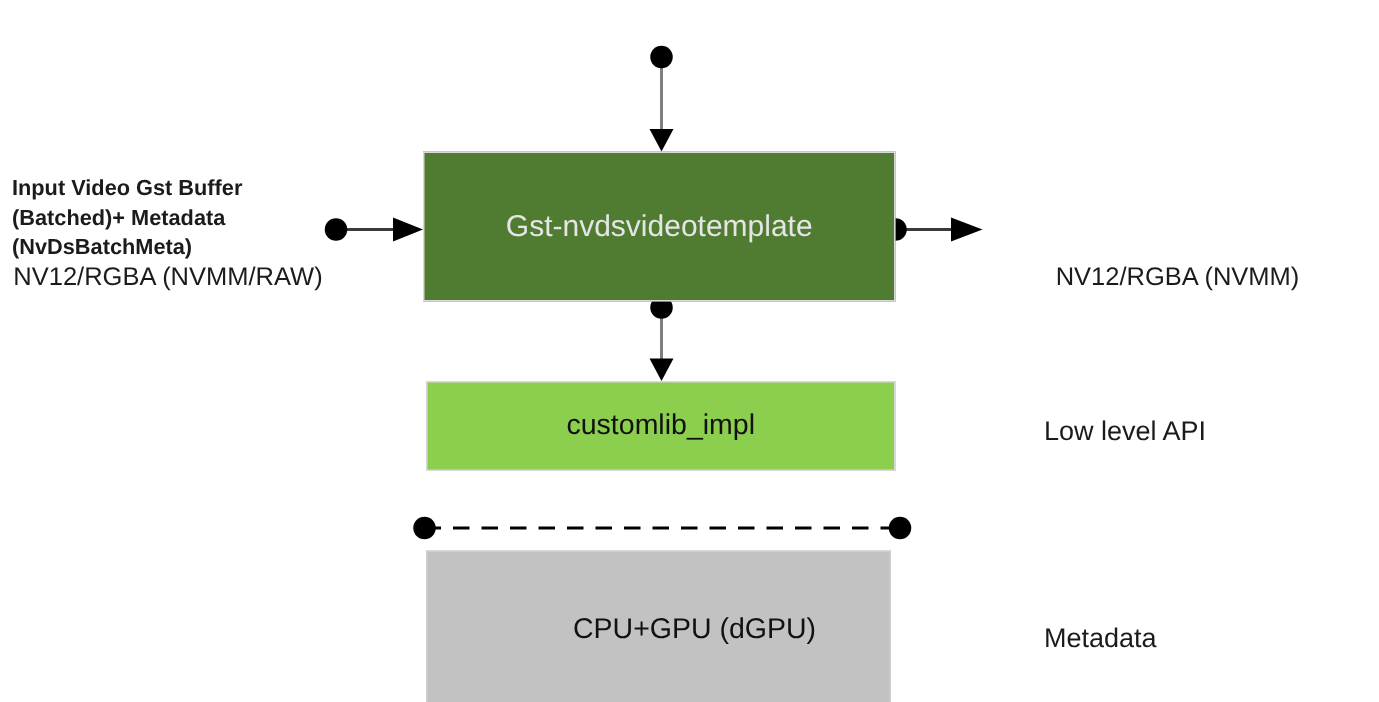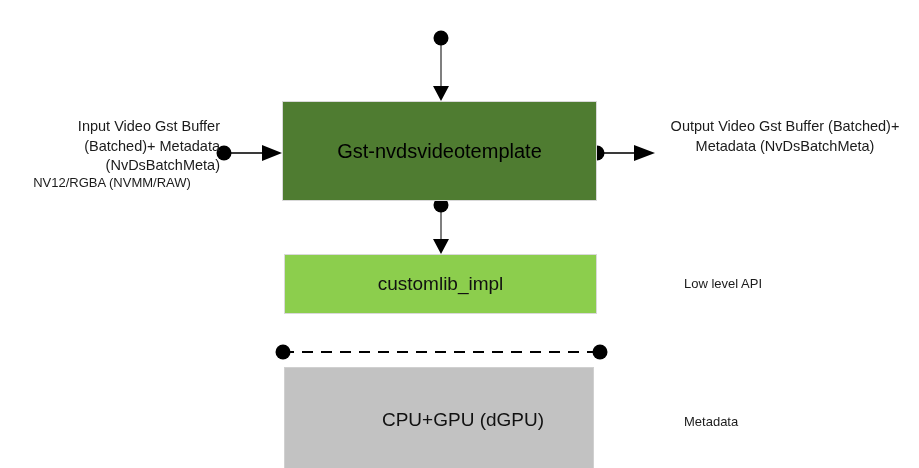--- a/index.html
+++ b/index.html
@@ -41,21 +41,21 @@
   }
   #box-gst {
     left: 282px;
     top: 101px;
     width: 315px;
     height: 100px;
     background: #4f7c31;
   }
   #box-gst .box-label {
     font-size: 20px;
-    color: #000000;
+    color: #e5e5e5;
   }
   #box-customlib {
     left: 284px;
     top: 254px;
     width: 313px;
     height: 60px;
     background: #8cce4d;
   }
   #box-customlib .box-label {
     font-size: 19px;
@@ -79,36 +79,37 @@
   .txt {
     position: absolute;
     color: #1b1b1b;
     white-space: nowrap;
     line-height: 1.35;
   }
   .txt-main {
     font-size: 14.5px;
   }
   .txt-small {
-    font-size: 13px;
+    font-size: 17px;
   }
   .txt-side {
-    font-size: 13px;
+    font-size: 18px;
+    margin-left: 12px;
   }
   #label-control {
     left: 377px;
     top: 4px;
     font-size: 14.5px;
   }
   #label-input {
     left: 8px;
     top: 117px;
     width: 212px;
-    text-align: right;
     white-space: normal;
+    font-weight: bold;
   }
   #label-input-fmt {
     left: 8px;
     top: 174px;
     width: 208px;
     text-align: center;
   }
   #label-output {
     left: 660px;
     top: 117px;
@@ -179,20 +180,20 @@
 
   <div class="box" id="box-hardware">
     <span class="box-label">CPU+GPU (dGPU)</span>
   </div>
 
 
   <div class="txt txt-main" id="label-input">Input Video Gst Buffer (Batched)+ Metadata (NvDsBatchMeta)</div>
 
   <div class="txt txt-small" id="label-input-fmt">NV12/RGBA (NVMM/RAW)</div>
 
-  <div class="txt txt-main" id="label-output">Output Video Gst Buffer (Batched)+ Metadata (NvDsBatchMeta)</div>
 
+  <div class="txt txt-small" id="label-output-fmt">NV12/RGBA (NVMM)</div>
 
   <div class="txt txt-side" id="label-lowlevel">Low level API</div>
 
   <div class="txt txt-side" id="label-hardware">Metadata</div>
 
 </div>
 
 </body></html>

